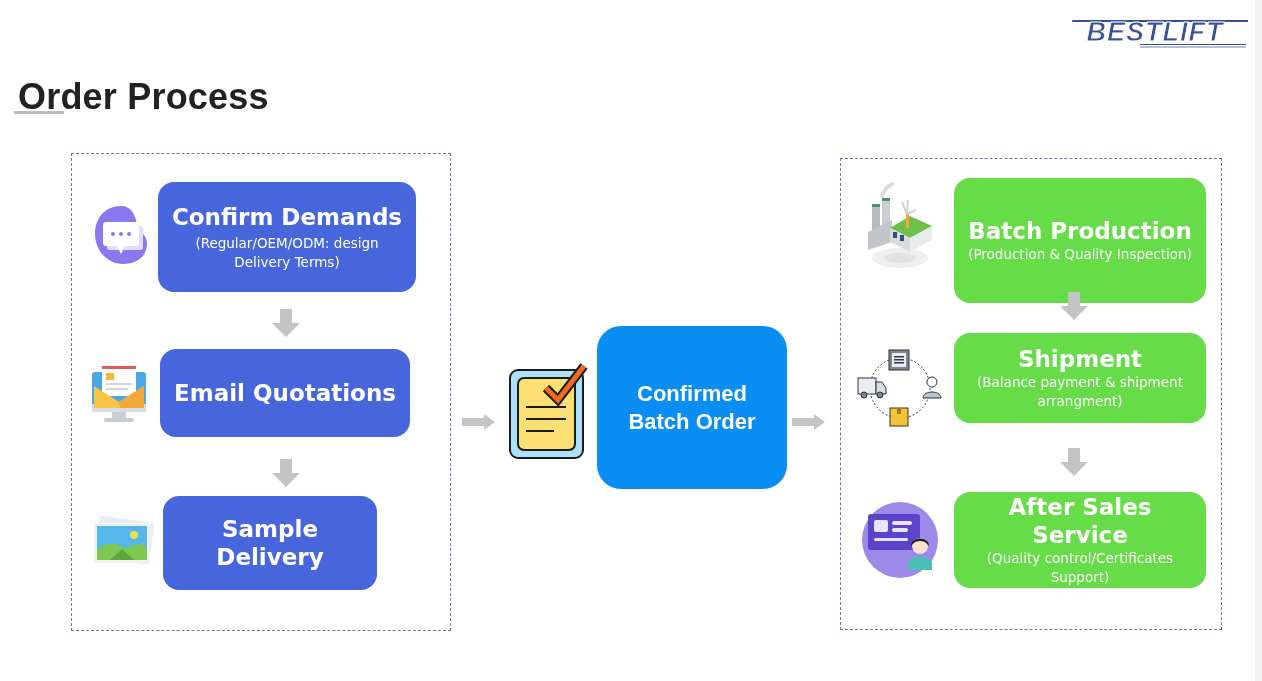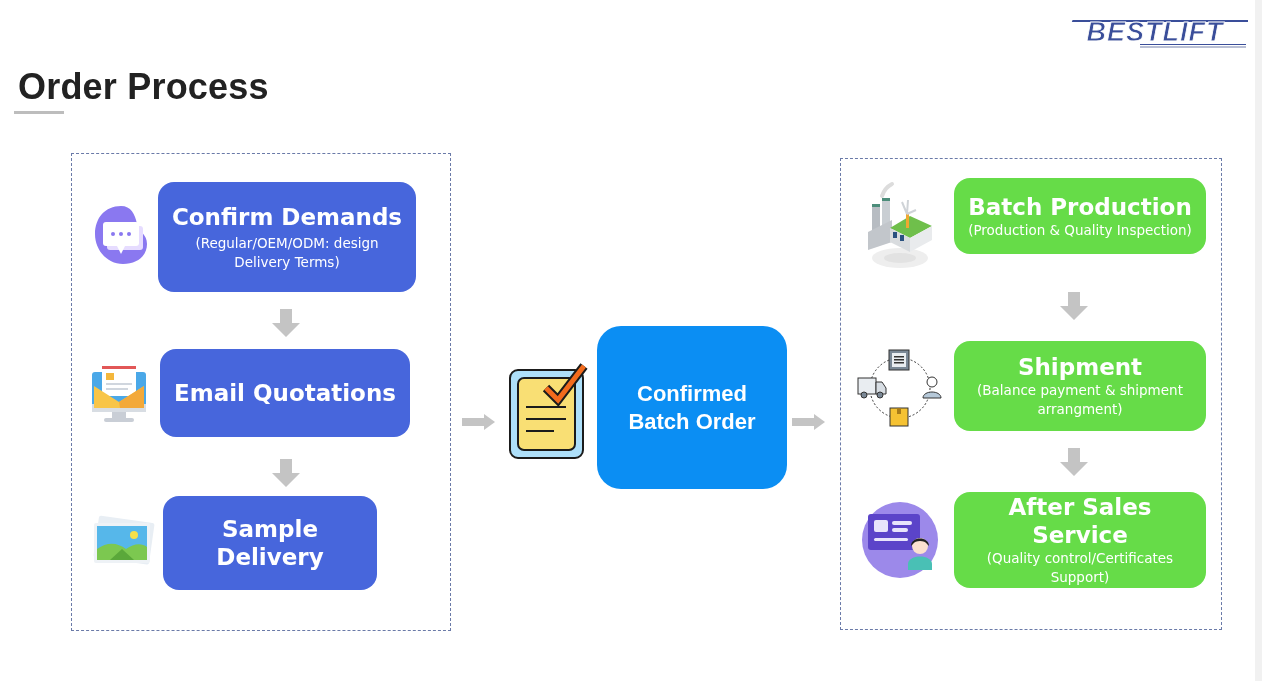--- a/index.html
+++ b/index.html
@@ -3,21 +3,21 @@
 <meta charset="utf-8">
 <style>
   html, body { margin: 0; padding: 0; }
   body {
     width: 1262px; height: 681px; position: relative; overflow: hidden;
     background: #ffffff;
     font-family: "Liberation Sans", "DejaVu Sans", sans-serif;
   }
   .right-edge { position: absolute; left: 1255px; top: 0; width: 7px; height: 681px; background: #f1f1f1; }
   .logo { position: absolute; left: 1062px; top: 16px; width: 186px; height: 34px; }
-  .title { position: absolute; left: 18px; top: 66px; font-size: 36px; font-weight: bold; color: #222; letter-spacing: 0.2px; }
+  .title { position: absolute; left: 18px; top: 76px; font-size: 36px; font-weight: bold; color: #222; letter-spacing: 0.2px; }
   .title-underline { position: absolute; left: 14px; top: 111px; width: 50px; height: 3px; background: #bdbdbd; }
   .dash-frame { position: absolute; border: 1px dashed #6a7aa8; }
   .frame-left { left: 71px; top: 153px; width: 378px; height: 476px; }
   .frame-right { left: 840px; top: 158px; width: 380px; height: 470px; }
   .box { position: absolute; border-radius: 16px; color: #fff; text-align: center; display: flex; flex-direction: column; justify-content: center; align-items: center; box-sizing: border-box; padding: 0 10px; }
   .blue { background: #4766dc; }
   .green { background: #66dc48; }
   .box .h { font-family: "DejaVu Sans", sans-serif; font-weight: bold; font-size: 23px; line-height: 28px; }
   .box .sub { font-family: "DejaVu Sans", sans-serif; font-size: 13.5px; line-height: 19px; }
   .center-box { position: absolute; left: 597px; top: 326px; width: 190px; height: 163px; border-radius: 24px; background: #0b8ef3; color: #fff; display: flex; justify-content: center; align-items: center; text-align: center; font-weight: bold; font-size: 22px; line-height: 28px; }
@@ -132,21 +132,21 @@
   <path d="M6 52 L30 40 L30 62 L6 70Z" fill="#c2c6cb"></path>
   <path d="M28 48 L48 36 L70 46 L48 58Z" fill="#6fbf4b"></path>
   <path d="M28 48 L48 58 L48 72 L28 62Z" fill="#d9dcdf"></path>
   <path d="M48 58 L70 46 L70 60 L48 72Z" fill="#e9ebed"></path>
   <rect x="31" y="52" width="4" height="6" fill="#2a5180"></rect>
   <rect x="38" y="55" width="4" height="6" fill="#2a5180"></rect>
   <rect x="44" y="34" width="3" height="14" fill="#f0a830"></rect>
   <path d="M45 34 L40 22 M45 34 L54 30 M45 34 L46 20" stroke="#cfd3d7" stroke-width="2"></path>
   <path d="M20 16 C22 10 26 6 30 4" stroke="#dcdcdc" stroke-width="4" fill="none" stroke-linecap="round"></path>
 </svg>
-<div class="box green" style="left:954px;top:178px;width:252px;height:76px">
+<div class="box green" style="left:954px;top:178px;width:252px;height:125px">
   <div class="h">Batch Production</div>
   <div class="sub">(Production &amp; Quality Inspection)</div>
 </div>
 
 <svg class="arrow-down" style="left:1059px;top:292px" viewBox="0 0 30 30">
   <path d="M9 0 H21 V14 H29 L15 28 L1 14 H9 Z" fill="#c4c4c4"></path>
 </svg>
 
 <svg class="icon" style="left:856px;top:348px;width:88px;height:82px" viewBox="0 0 88 82">
   <circle cx="44" cy="40" r="30" fill="none" stroke="#333" stroke-width="1" stroke-dasharray="2,2"></circle>
@@ -157,21 +157,21 @@
   <rect x="38" y="14" width="10" height="1.5" fill="#333"></rect>
   <rect x="2" y="30" width="18" height="16" fill="#e9edf1" stroke="#333" stroke-width="1"></rect>
   <path d="M20 34 H26 L30 40 V46 H20Z" fill="#d7dde3" stroke="#333" stroke-width="1"></path>
   <circle cx="8" cy="47" r="3" fill="#7a8896" stroke="#333" stroke-width="1"></circle>
   <circle cx="24" cy="47" r="3" fill="#7a8896" stroke="#333" stroke-width="1"></circle>
   <circle cx="76" cy="34" r="5" fill="#ffffff" stroke="#333" stroke-width="1"></circle>
   <path d="M67 50 C67 42 85 42 85 50Z" fill="#b5c8d8" stroke="#333" stroke-width="1"></path>
   <rect x="34" y="60" width="18" height="18" fill="#f5c233" stroke="#333" stroke-width="1"></rect>
   <rect x="41" y="60" width="4" height="6" fill="#a77b1a"></rect>
 </svg>
-<div class="box green" style="left:954px;top:341px;width:252px;height:90px">
+<div class="box green" style="left:954px;top:333px;width:252px;height:90px">
   <div class="h">Shipment</div>
   <div class="sub">(Balance payment &amp; shipment</div>
   <div class="sub">arrangment)</div>
 </div>
 
 <svg class="arrow-down" style="left:1059px;top:448px" viewBox="0 0 30 30">
   <path d="M9 0 H21 V14 H29 L15 28 L1 14 H9 Z" fill="#c4c4c4"></path>
 </svg>
 
 <svg class="icon" style="left:860px;top:500px;width:80px;height:80px" viewBox="0 0 80 80">

